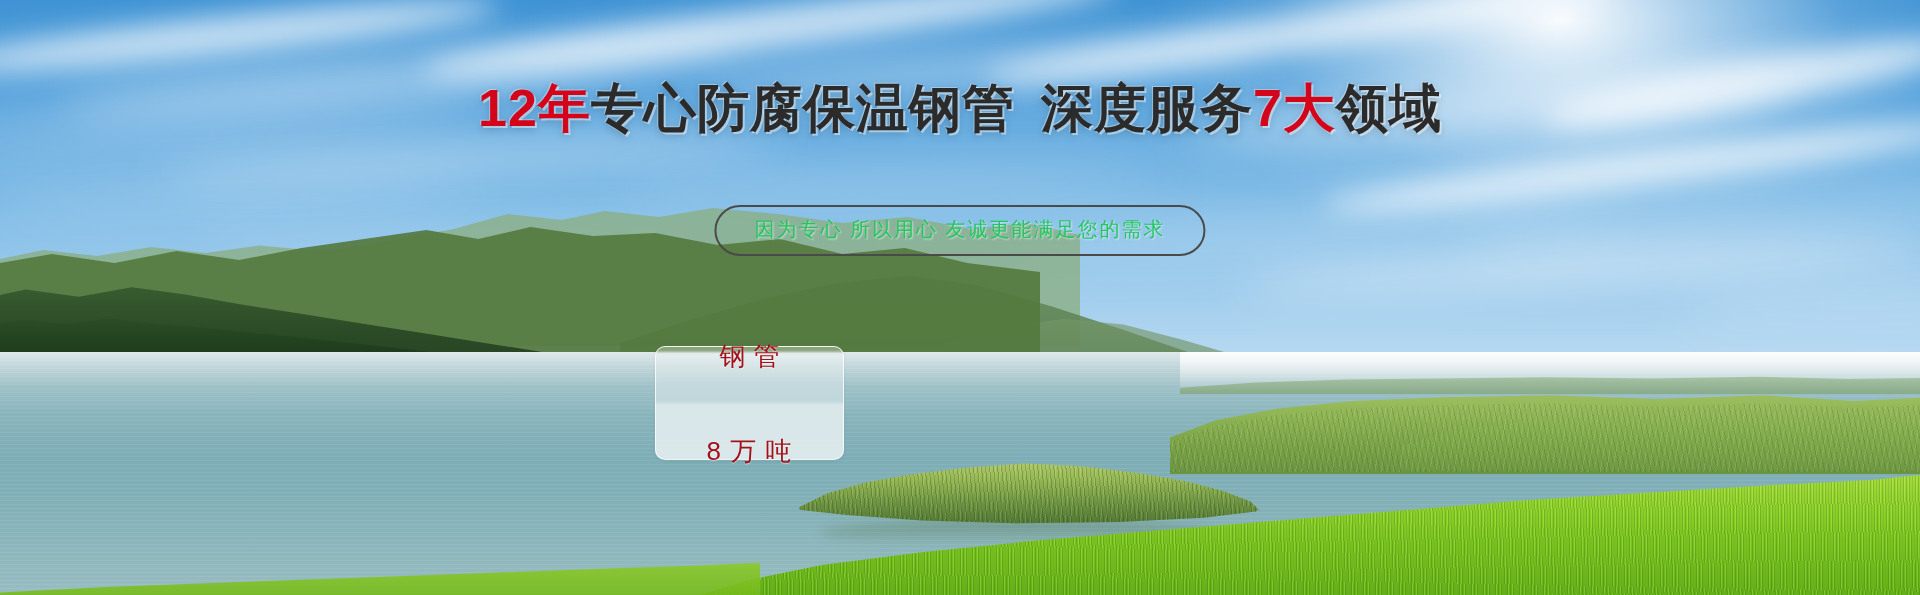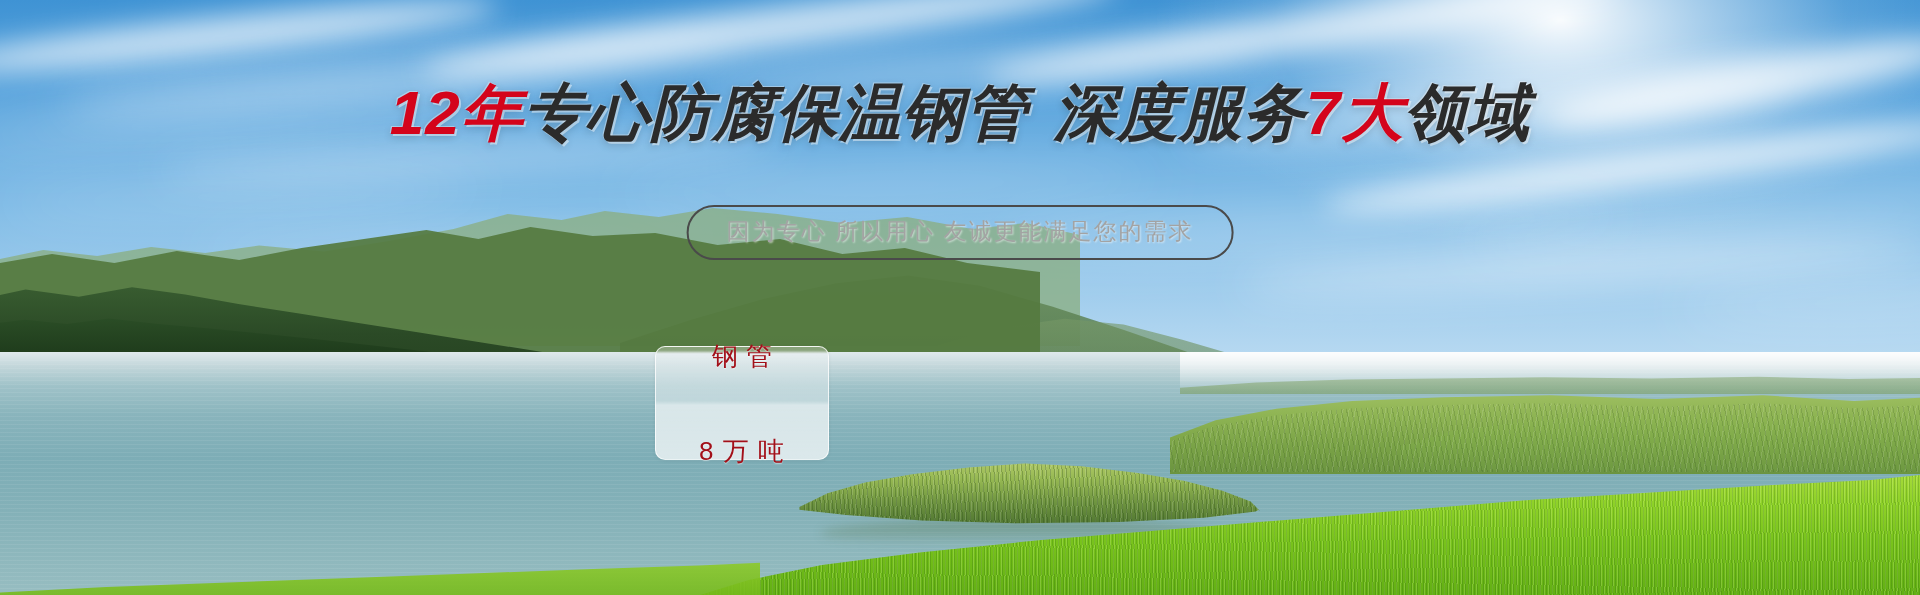--- a/index.html
+++ b/index.html
@@ -237,60 +237,59 @@
   
   .content {
     position:absolute; inset:0;
     z-index:20;
   }
 
   .headline {
     position:absolute;
     left:0; right:0; top:82px;
     text-align:center;
-    font-size:62px;
+    font-size:52px;
     font-weight:bold;
     letter-spacing:1px;
     line-height:1;
     white-space:nowrap;
     color:#2b2b2b;
     text-shadow:
       2px 2px 0 rgba(255,255,255,.45),
      -1px -1px 0 rgba(255,255,255,.35),
       0 3px 8px rgba(0,0,0,.18);
-    font-style: italic;
   }
   .headline .hl-red { color:#d4041b; }
   .headline .hl-dark { color:#2b2b2b; }
   .headline .hl-gap { display:inline-block; width:26px; }
 
   .subtitle-pill {
     position:absolute;
     left:50%; top:205px;
     transform:translateX(-50%);
     padding:9px 38px 11px;
     border:2px solid #4a4a4a;
     border-radius:30px;
-    font-size:23px;
-    color:#a3a3a3;
+    font-size:20px;
+    color:#22c55e;
     letter-spacing:2px;
     white-space:nowrap;
     text-shadow:1px 1px 2px rgba(255,255,255,.6);
     background:transparent;
   }
 
   
   .stats {
     position:absolute;
     left:655px; top:346px;
     display:flex;
     gap:12px;
   }
   .stat-card {
-    width:174px; height:114px;
+    width:189px; height:114px;
     border-radius:10px;
     background:linear-gradient(to bottom,
       rgba(255,255,255,.30) 0%, rgba(255,255,255,.40) 48%,
       rgba(255,255,255,.66) 52%, rgba(255,255,255,.72) 100%);
     border:1px solid rgba(255,255,255,.78);
     display:flex;
     flex-direction:column;
     align-items:center;
     justify-content:center;
     backdrop-filter:blur(1px);

